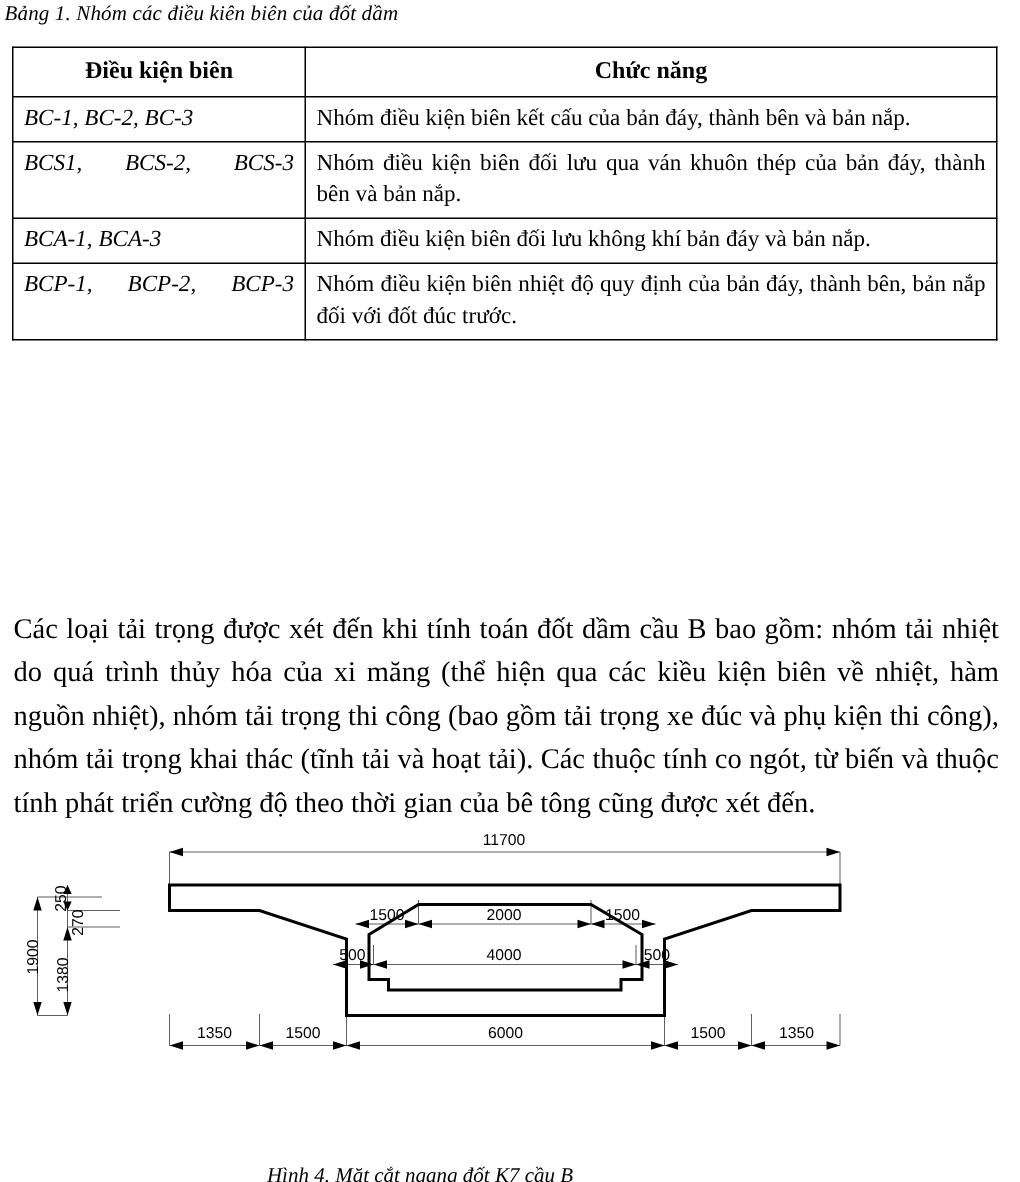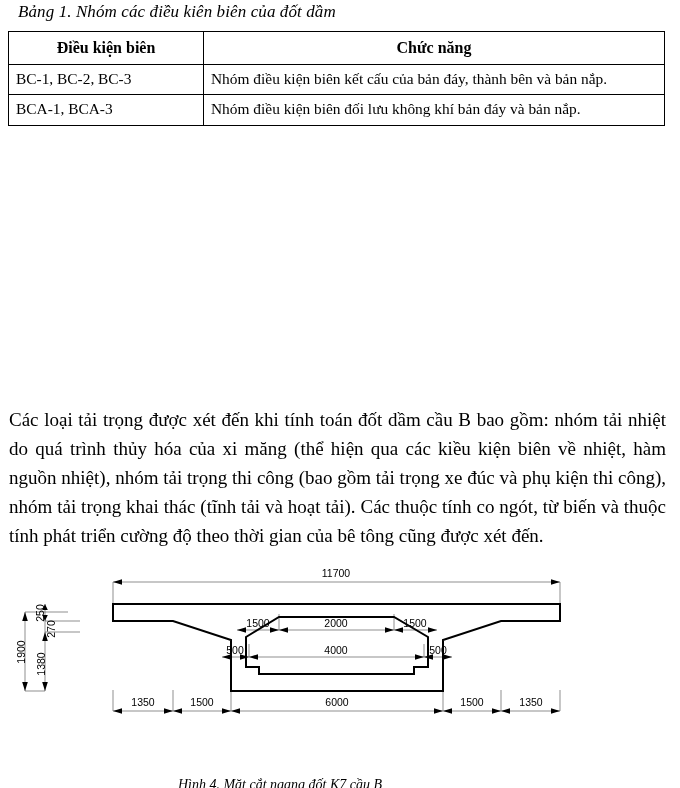--- a/index.html
+++ b/index.html
@@ -12,24 +12,24 @@
     height: 788px;
     position: relative;
     font-family: "Liberation Serif", "DejaVu Serif", serif;
     color: #000000;
     overflow: hidden;
   }
 
   
   .table-caption {
     position: absolute;
-    left: 18px;
+    left: 3px;
     top: 2px;
     font-style: italic;
-    font-size: 17px;
+    font-size: 14px;
     letter-spacing: 0.1px;
     white-space: nowrap;
   }
 
   
   .bc-table {
     position: absolute;
     left: 8px;
     top: 31px;
     width: 657px;
@@ -50,20 +50,21 @@
     font-size: 16px;
     padding-top: 5px;
     padding-bottom: 6px;
     vertical-align: middle;
   }
   .col-code { width: 180px; }
   .cell-code {
     text-align: justify;
     text-align-last: justify;
     white-space: normal;
+    font-style: italic;
   }
   .cell-code.nojust {
     text-align: left;
     text-align-last: left;
   }
   .cell-func {
     text-align: justify;
     text-align-last: left;
   }
   .cell-func.just-all {
@@ -79,21 +80,21 @@
     font-size: 19px;
     line-height: 1.52;
     text-align: justify;
     text-align-last: left;
   }
 
   
   .figure-wrap {
     position: absolute;
     left: 0px;
-    top: 564px;
+    top: 550px;
     width: 676px;
     height: 170px;
   }
   .figure-wrap svg { display: block; }
 
   .fig-caption {
     position: absolute;
     left: 0;
     top: 757px;
     width: 560px;
@@ -126,22 +127,30 @@
       <th class="col-code">Điều kiện biên</th>
       <th>Chức năng</th>
     </tr>
   </thead>
   <tbody>
     <tr>
       <td class="cell-code nojust">BC-1, BC-2, BC-3</td>
       <td class="cell-func">Nhóm điều kiện biên kết cấu của bản đáy, thành bên và bản nắp.</td>
     </tr>
     <tr>
+      <td class="cell-code">BCS1, BCS-2, BCS-3</td>
+      <td class="cell-func">Nhóm điều kiện biên đối lưu qua ván khuôn thép của bản đáy, thành bên và bản nắp.</td>
+    </tr>
+    <tr>
       <td class="cell-code nojust">BCA-1, BCA-3</td>
       <td class="cell-func">Nhóm điều kiện biên đối lưu không khí bản đáy và bản nắp.</td>
+    </tr>
+    <tr>
+      <td class="cell-code">BCP-1, BCP-2, BCP-3</td>
+      <td class="cell-func just-all">Nhóm điều kiện biên nhiệt độ quy định của bản đáy, thành bên, bản nắp đối với đốt đúc trước.</td>
     </tr>
   </tbody>
 </table>
 
 <div class="body-par">Các loại tải trọng được xét đến khi tính toán đốt dầm cầu B bao gồm: nhóm tải nhiệt do quá trình thủy hóa của xi măng (thể hiện qua các kiều kiện biên về nhiệt, hàm nguồn nhiệt), nhóm tải trọng thi công (bao gồm tải trọng xe đúc và phụ kiện thi công), nhóm tải trọng khai thác (tĩnh tải và hoạt tải). Các thuộc tính co ngót, từ biến và thuộc tính phát triển cường độ theo thời gian của bê tông cũng được xét đến.</div>
 
 <div class="figure-wrap">
 <svg width="680" height="170" viewBox="0 0 680 170" xmlns="http://www.w3.org/2000/svg">
 
   <g stroke="#606060" stroke-width="0.7" fill="none">

